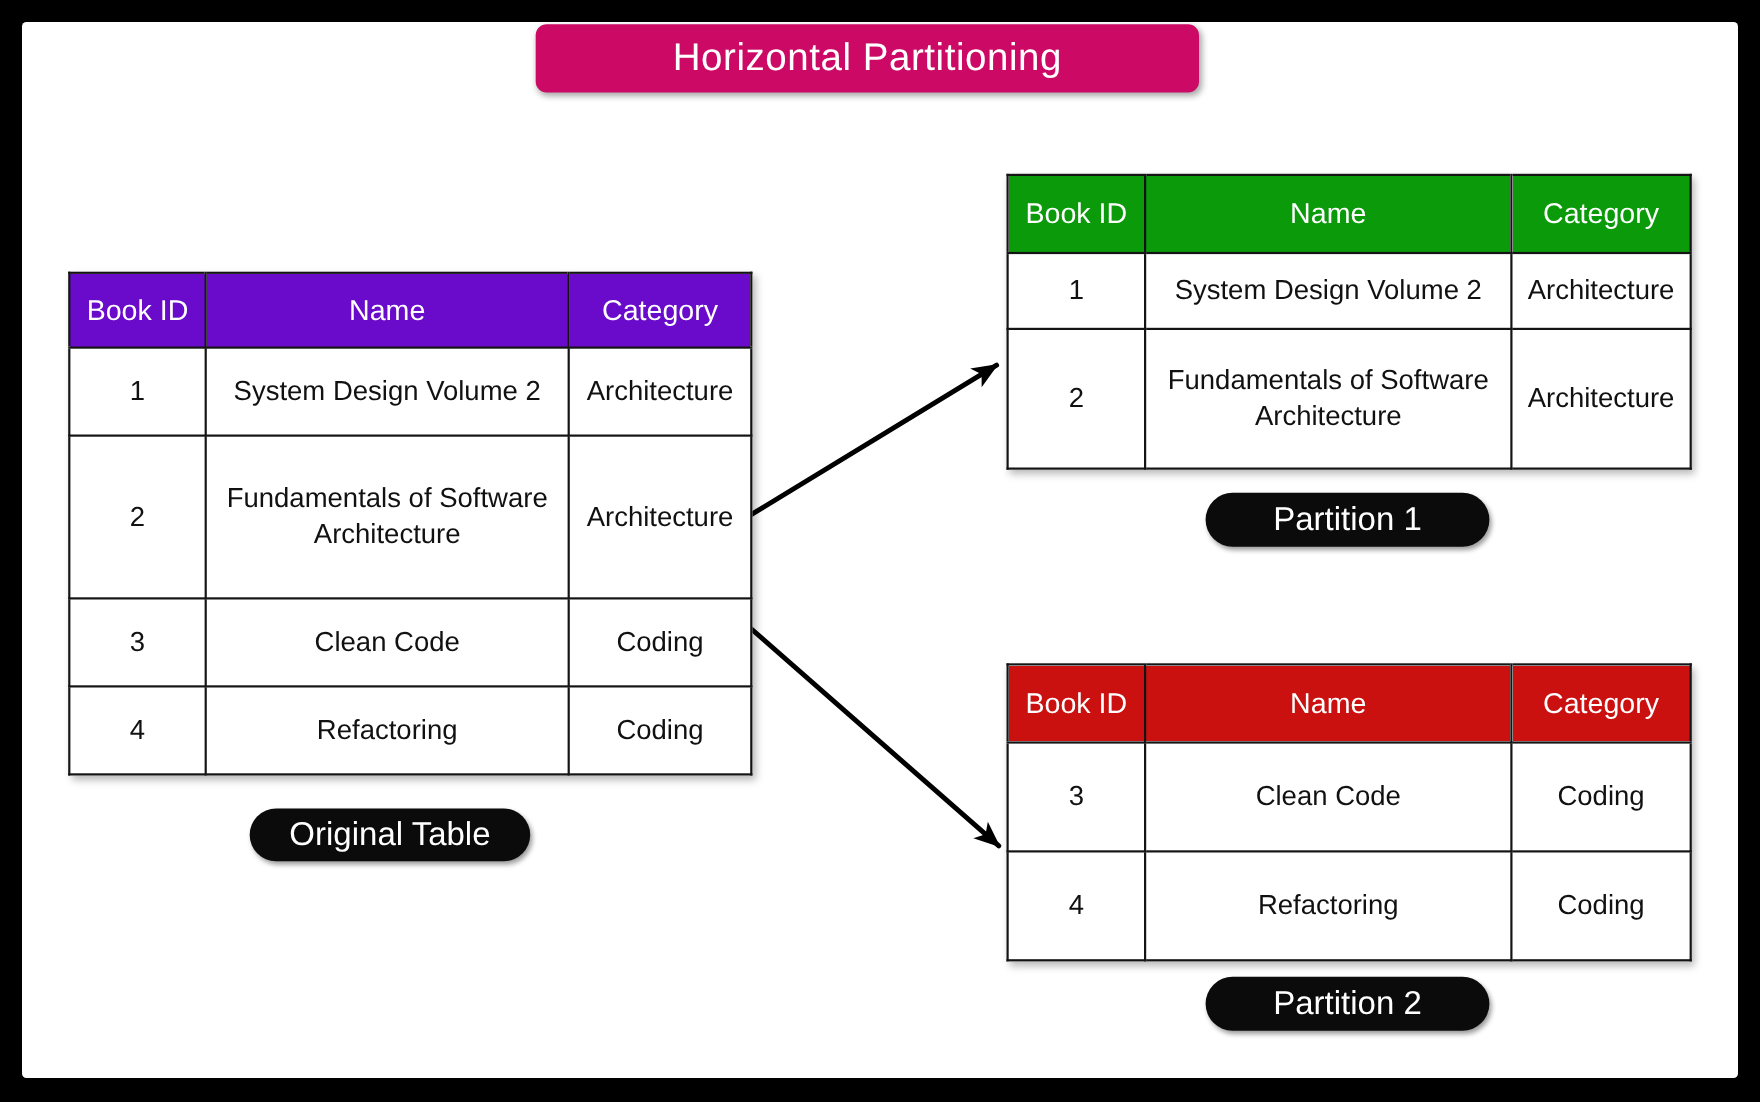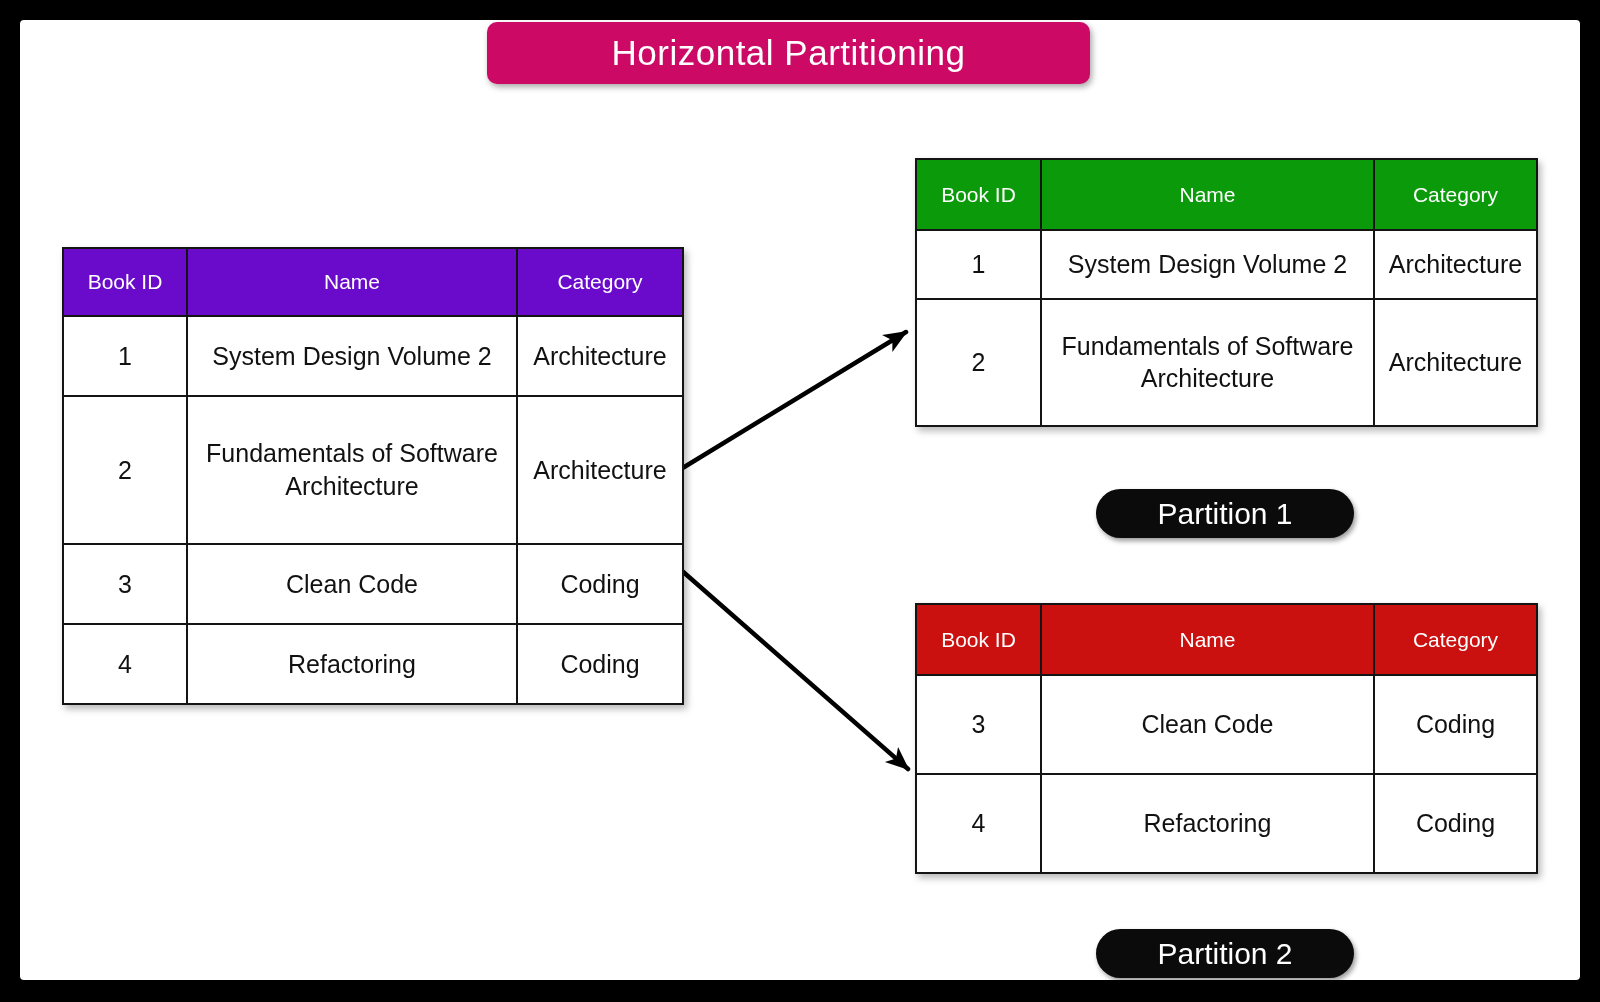--- a/index.html
+++ b/index.html
@@ -20,39 +20,39 @@
   }
   table.tbl{
     position:absolute;border-collapse:collapse;table-layout:fixed;
     background:#fff;box-shadow:3px 4px 7px rgba(0,0,0,.28);
   }
   .tbl th,.tbl td{
     border:2px solid #141414;text-align:center;vertical-align:middle;
     padding:2px 6px;overflow:hidden;
   }
   .tbl th{
-    color:var(--header-text,#fff);font-size:21px;font-weight:400;
+    color:var(--header-text,#fff);font-size:26px;font-weight:400;
     border-top:none;border-bottom:2px solid #141414;
   }
   .tbl thead th:first-child{border-left:none}
   .tbl thead th:last-child{border-right:none}
   .tbl thead tr{border:2px solid #141414;}
   .tbl td{color:var(--cell-text,#111);font-size:25px;line-height:1.3;}
   .original thead th{background:var(--original-header-bg,#6A0BCB);}
   .partition1 thead th{background:var(--partition1-header-bg,#0A9A0A);}
   .partition2 thead th{background:var(--partition2-header-bg,#CB1010);}
   .original{left:62px;top:247px;width:620px;height:458px;}
   .partition1{left:915px;top:158px;width:621px;height:269px;}
   .partition2{left:915px;top:603px;width:621px;height:271px;}
   .original thead tr{height:68px;}
   .partition1 thead tr,.partition2 thead tr{height:71px;}
   .pill{
     position:absolute;background:var(--label-pill-bg,#0B0B0B);color:#fff;
     border-radius:26px;display:flex;align-items:center;justify-content:center;
-    font-size:30px;font-weight:500;box-shadow:2px 3px 5px rgba(0,0,0,.4);margin-top:41px;
+    font-size:30px;font-weight:500;box-shadow:2px 3px 5px rgba(0,0,0,.4);
   }
   .pill-original{left:227px;top:735px;width:255px;height:48px;}
   .pill-p1{left:1096px;top:448px;width:258px;height:49px;}
   .pill-p2{left:1096px;top:888px;width:258px;height:49px;text-align:center;}
   svg.arrows{position:absolute;left:0;top:0;width:1600px;height:1002px;pointer-events:none;}
   svg.arrows line{stroke:#000;stroke-width:4.5;stroke-linecap:round;}
 </style>
 </head>
 <body>
 
@@ -157,19 +157,22 @@
         <td>Coding</td>
       </tr>
       <tr>
         <td>4</td>
         <td>Refactoring</td>
         <td>Coding</td>
       </tr>
     </tbody>
   </table>
 
+  <div class="pill pill-original">
+    <span>Original Table</span>
+  </div>
   <div class="pill pill-p1">
     <span>Partition 1</span>
   </div>
   <div class="pill pill-p2">
     <span>Partition 2</span>
   </div>
 </div>
 
 </body></html>

